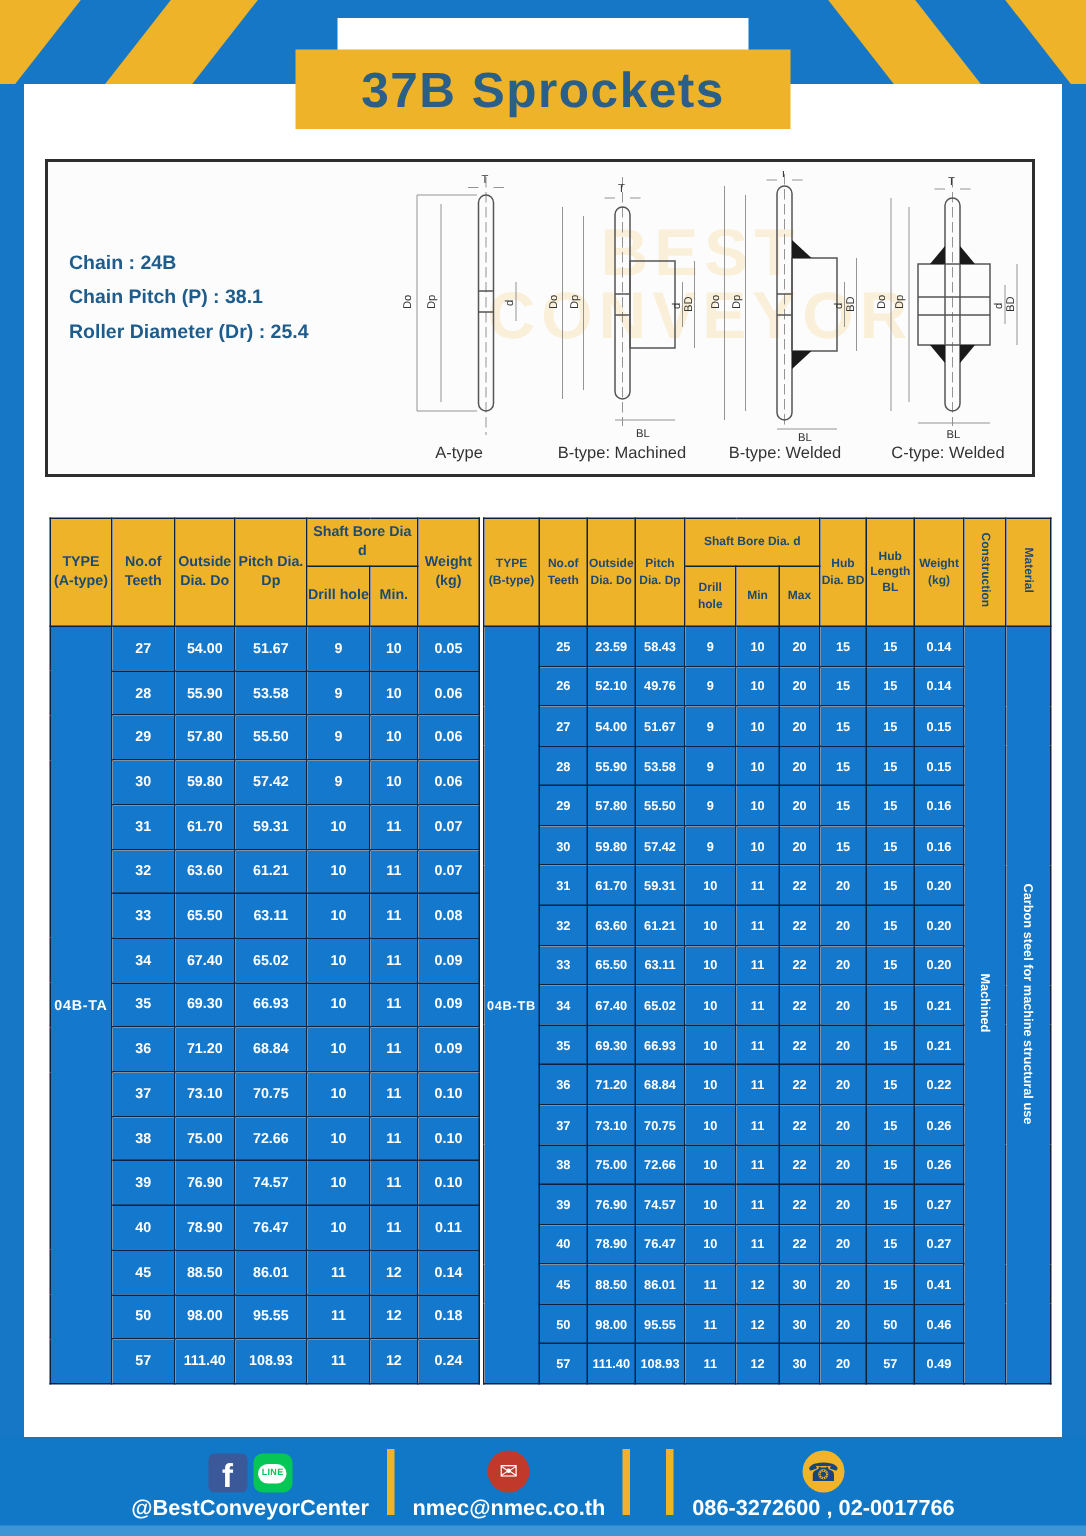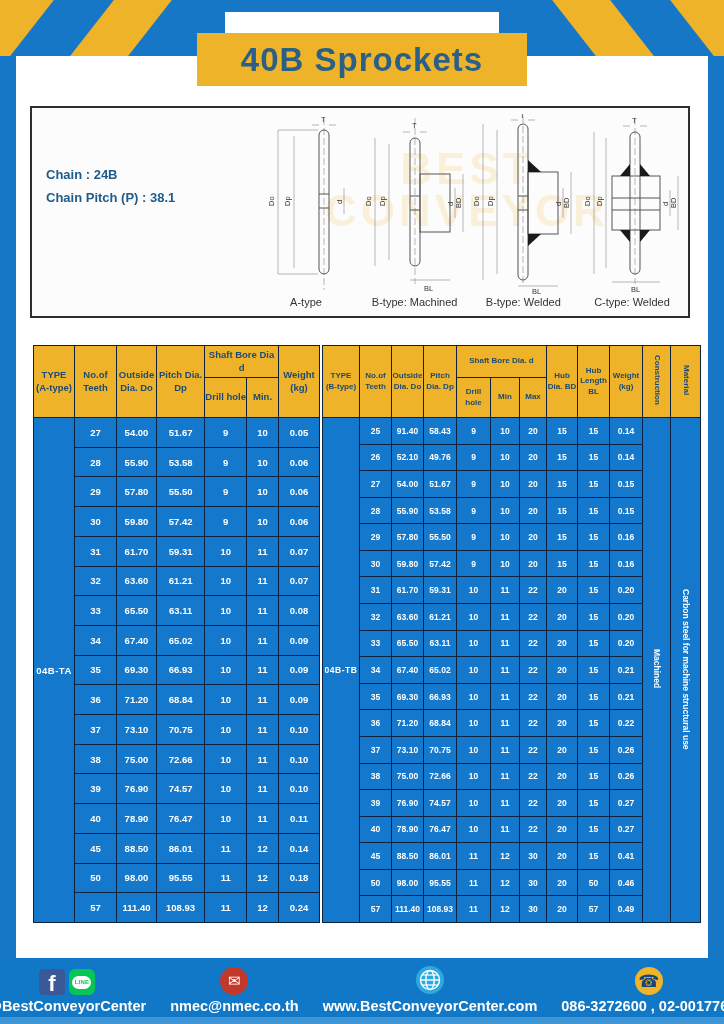--- a/index.html
+++ b/index.html
@@ -115,31 +115,32 @@
 <div class="ribbon left">
   <div class="stripe s1"></div>
   <div class="stripe s2"></div>
 </div>
 <div class="ribbon right">
   <div class="stripe s1"></div>
   <div class="stripe s2"></div>
 </div>
 
 <div class="title-banner">
-  <span>40B Sprockets</span>
+  <span>37B Sprockets</span>
 </div>
 
 <div class="spec-panel">
   <div class="watermark">
     <div>BEST</div>
     <div>CONVEYOR</div>
   </div>
   <div class="spec-text">
     <div>Chain  : 24B</div>
     <div>Chain Pitch (P)  :  38.1</div>
+    <div>Roller Diameter (Dr)  : 25.4</div>
   </div>
   <div class="diagrams">
 
     <div class="diagram">
       <svg width="100" height="180" viewBox="0 0 100 180">
         <line x1="68" y1="4" x2="68" y2="176" class="dthin" stroke-dasharray="7 3"></line>
         <rect x="63" y="16" width="10" height="144" rx="5" fill="#fbfbfb" class="dd"></rect>
         <line x1="63" y1="80" x2="73" y2="80" class="dd"></line>
         <line x1="63" y1="94" x2="73" y2="94" class="dd"></line>
         <line x1="56" y1="11" x2="63" y2="11" class="dthin"></line>
@@ -447,21 +448,21 @@
       <tr class="hrow2">
         <th>Drill hole</th>
         <th>Min</th>
         <th>Max</th>
       </tr>
     </thead>
     <tbody>
         <tr>
           <td class="type-cell" rowspan="19">04B-TB</td>
           <td>25</td>
-          <td>91.40</td>
+          <td>23.59</td>
           <td>58.43</td>
           <td>9</td>
           <td>10</td>
           <td>20</td>
           <td>15</td>
           <td>15</td>
           <td>0.14</td>
           <td rowspan="19"><span class="vcell">Machined</span></td>
           <td rowspan="19"><span class="vcell small">Carbon steel for machine structural use</span></td>
         </tr>
@@ -683,31 +684,20 @@
       <div class="label">@BestConveyorCenter</div>
     </div>
     <div class="fsep"></div>
     <div class="fsec">
       <div class="mail-icon">
         <span>✉</span>
       </div>
       <div class="label">nmec@nmec.co.th</div>
     </div>
     <div class="fsep"></div>
-    <div class="fsec">
-      <svg width="30" height="30" viewBox="0 0 30 30">
-        <circle cx="15" cy="15" r="14" fill="#2BA9E0"></circle>
-        <circle cx="15" cy="15" r="9.5" fill="none" stroke="#ffffff" stroke-width="1.4"></circle>
-        <ellipse cx="15" cy="15" rx="4.2" ry="9.5" fill="none" stroke="#ffffff" stroke-width="1.4"></ellipse>
-        <line x1="5.5" y1="15" x2="24.5" y2="15" stroke="#ffffff" stroke-width="1.4"></line>
-        <line x1="7.5" y1="10" x2="22.5" y2="10" stroke="#ffffff" stroke-width="1.2"></line>
-        <line x1="7.5" y1="20" x2="22.5" y2="20" stroke="#ffffff" stroke-width="1.2"></line>
-      </svg>
-      <div class="label">www.BestConveyorCenter.com</div>
-    </div>
     <div class="fsep"></div>
     <div class="fsec">
       <div class="phone-icon">
         <span>☎</span>
       </div>
       <div class="label">086-3272600 , 02-0017766</div>
     </div>
   </div>
   <div class="footer-strip"></div>
 </div>

